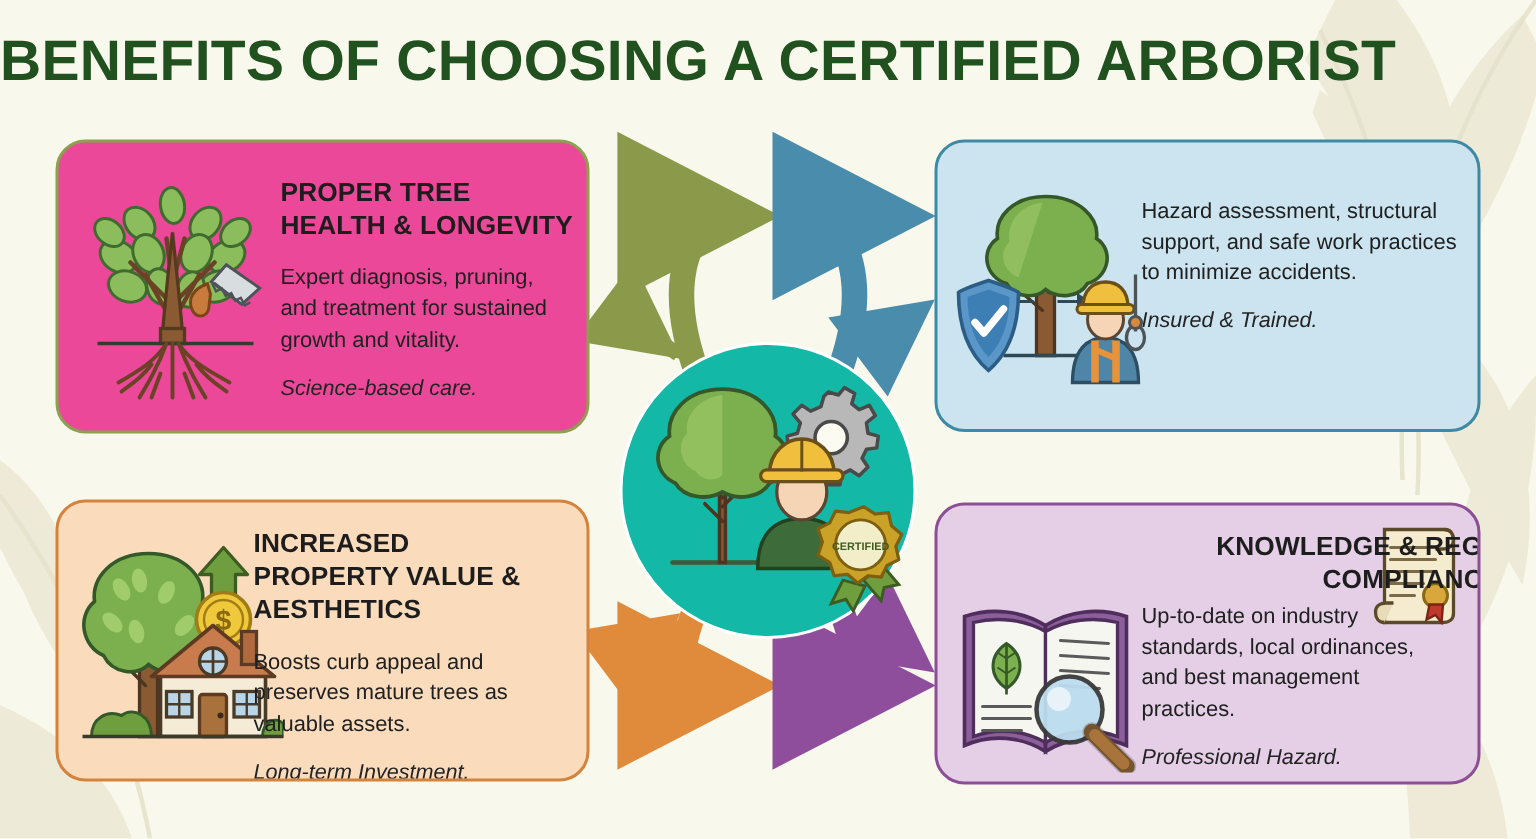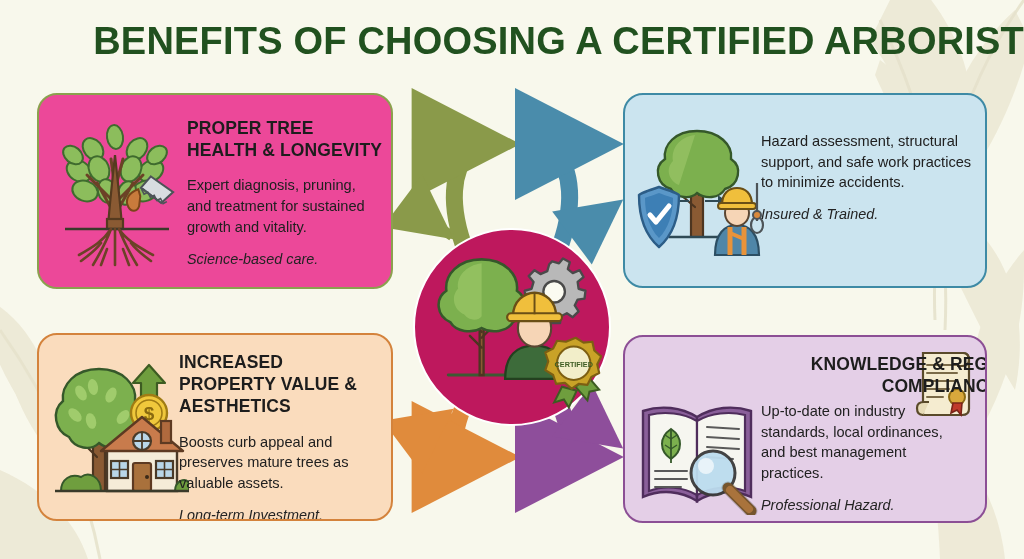--- a/index.html
+++ b/index.html
@@ -16,28 +16,27 @@
     background: #f8f8ec;
     overflow: hidden;
   }
   
   .bg-leaves { position: absolute; inset: 0; z-index: 0; pointer-events: none; }
 
   
   #title {
     position: absolute;
     top: 20px; left: 0; width: 1024px;
-    text-align: right;
+    text-align: left;
     font-size: 38px;
     font-weight: bold;
     letter-spacing: 0.2px;
     color: #21511f;
     z-index: 6;
     font-family: "Liberation Sans", sans-serif;
-    padding-left: 22px;
   }
 
   
   .card {
     position: absolute;
     border-radius: 20px;
     border: 2.5px solid;
     z-index: 4;
     overflow: hidden;
   }
@@ -70,35 +69,35 @@
   #card-blue   { left: 623px; top: 93px;  width: 364px; height: 195px;
                  background: #cbe4ef; border-color: #3e8aa5; }
   #card-orange { left: 37px;  top: 333px; width: 356px; height: 188px;
                  background: #fadcbd; border-color: #d4833c; }
   #card-purple { left: 623px; top: 335px; width: 364px; height: 188px;
                  background: #e4cfe7; border-color: #8c4f95; }
 
   
   #card-green .txt  { left: 148px; top: 22px; width: 196px; }
   #card-blue  .txt  { left: 136px; top: 22px; width: 216px; }
-  #card-orange .txt { left: 140px; top: 16px; width: 200px; }
+  #card-orange .txt { left: 130px; top: 16px; width: 200px; }
   #card-purple .txt { left: 136px; top: 64px; width: 210px; }
   #card-purple h2   { position: absolute; left: 0px; top: -48px; width: 360px;
                       text-align: center; }
 
   .gap-sm { height: 12px; }
   .gap-md { height: 14px; }
 
   
   #hub {
     position: absolute;
     left: 413px; top: 228px;
     width: 198px; height: 198px;
     border-radius: 50%;
-    background: #be185d;
+    background: #14b8a6;
     border: 2px solid #ffffff;
     z-index: 5;
     display: flex; align-items: center; justify-content: center;
   }
   #arrows-wide { position: absolute; left: 0px; top: 0px; width: 1024px; height: 559px; z-index: 2; }
 </style>
 </head>
 <body>
 
 <div id="stage">

